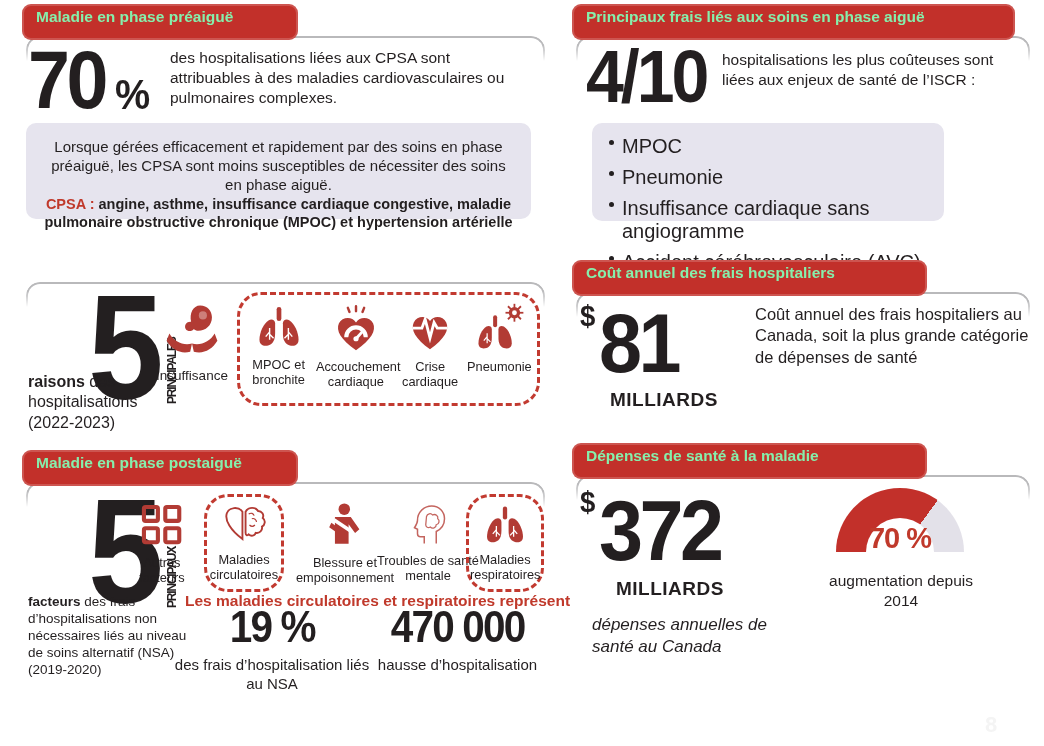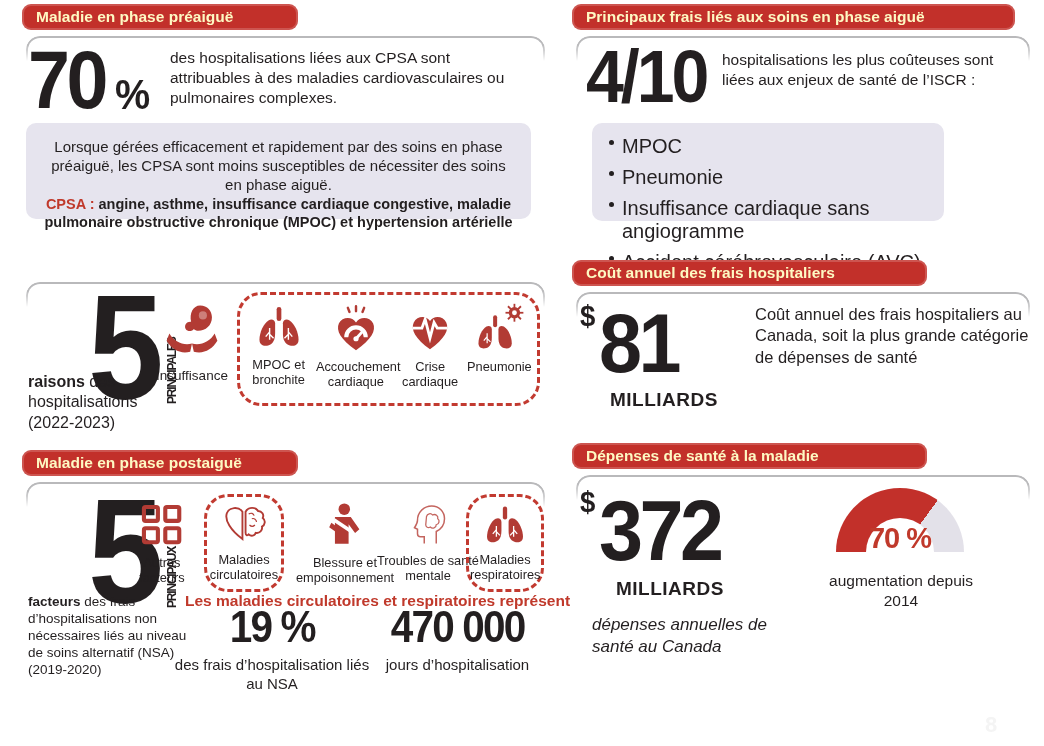--- a/index.html
+++ b/index.html
@@ -3,22 +3,22 @@
 <meta charset="utf-8">
 <style>
   :root{
     --banner-red:#c2302a; --icon-red:#b23b34; --accent-red:#c0392b;
     --box-bg:#e6e4ee; --gauge-track:#e3e1e9; --card-line:#b9b9bb; --text:#231f20;
   }
   *{margin:0;padding:0;box-sizing:border-box;}
   body{background:#fff;font-family:"Liberation Sans",sans-serif;color:var(--text);}
   .page{position:relative;width:1044px;height:746px;background:#fff;overflow:hidden;}
   .sec{position:absolute;}
-  .banner{position:relative;z-index:2;height:26px;line-height:25px;background:var(--banner-red);
-    border-radius:9px;color:#fef9c3;font-weight:bold;font-size:15.5px;padding:0 14px;
+  .banner{position:relative;z-index:2;height:36px;line-height:25px;background:var(--banner-red);
+    border-radius:9px;color:#86efac;font-weight:bold;font-size:15.5px;padding:0 14px;
     box-shadow:inset 0 0 0 2px rgba(255,255,255,.18);white-space:nowrap;}
   .card-line{position:absolute;top:32px;left:4px;right:0;height:26px;z-index:1;
     border:2px solid var(--card-line);border-bottom:none;border-radius:14px 14px 0 0;
     -webkit-mask-image:linear-gradient(to bottom,#000 0,#000 9px,transparent 25px);
     mask-image:linear-gradient(to bottom,#000 0,#000 9px,transparent 25px);}
   .big{font-weight:bold;letter-spacing:-.045em;line-height:.78;display:inline-block;transform:scaleX(.92);transform-origin:left top;white-space:nowrap;}
   .lead{font-size:15.5px;line-height:1.3;}
   .red{color:var(--accent-red);}
   .notebox{position:absolute;background:var(--box-bg);border-radius:10px;text-align:center;}
   .dash{border:3px dashed #c23a30;border-radius:24px;}
@@ -221,21 +221,21 @@
     </div>
 
     <p class="red" style="position:absolute;left:163px;top:142px;font-size:15.5px;font-weight:bold;white-space:nowrap;">Les maladies circulatoires et respiratoires représent</p>
 
     <div class="col" style="left:150px;top:160px;width:200px;">
       <span class="big" style="font-size:44px;transform-origin:center top;">19 %</span>
       <p style="font-size:15px;line-height:1.25;margin-top:10px;">des frais d’hospitalisation liés au NSA</p>
     </div>
     <div class="col" style="left:348px;top:160px;width:175px;">
       <span class="big" style="font-size:44px;transform-origin:center top;">470 000</span>
-      <p style="font-size:15px;line-height:1.25;margin-top:10px;">jours d’hospitalisation</p>
+      <p style="font-size:15px;line-height:1.25;margin-top:10px;">hausse d’hospitalisation</p>
     </div>
   </section>
 
   <section class="sec" style="left:572px;top:443px;width:458px;height:230px;">
     <div class="card-line"></div>
     <div class="banner" style="width:355px;">
       <span>Dépenses de santé à la maladie</span>
     </div>
     <div style="position:absolute;left:8px;top:47px;">
       <span class="big" style="font-size:30px;vertical-align:48px;">$</span><span class="big" style="font-size:86px;margin-left:4px;">372</span>

